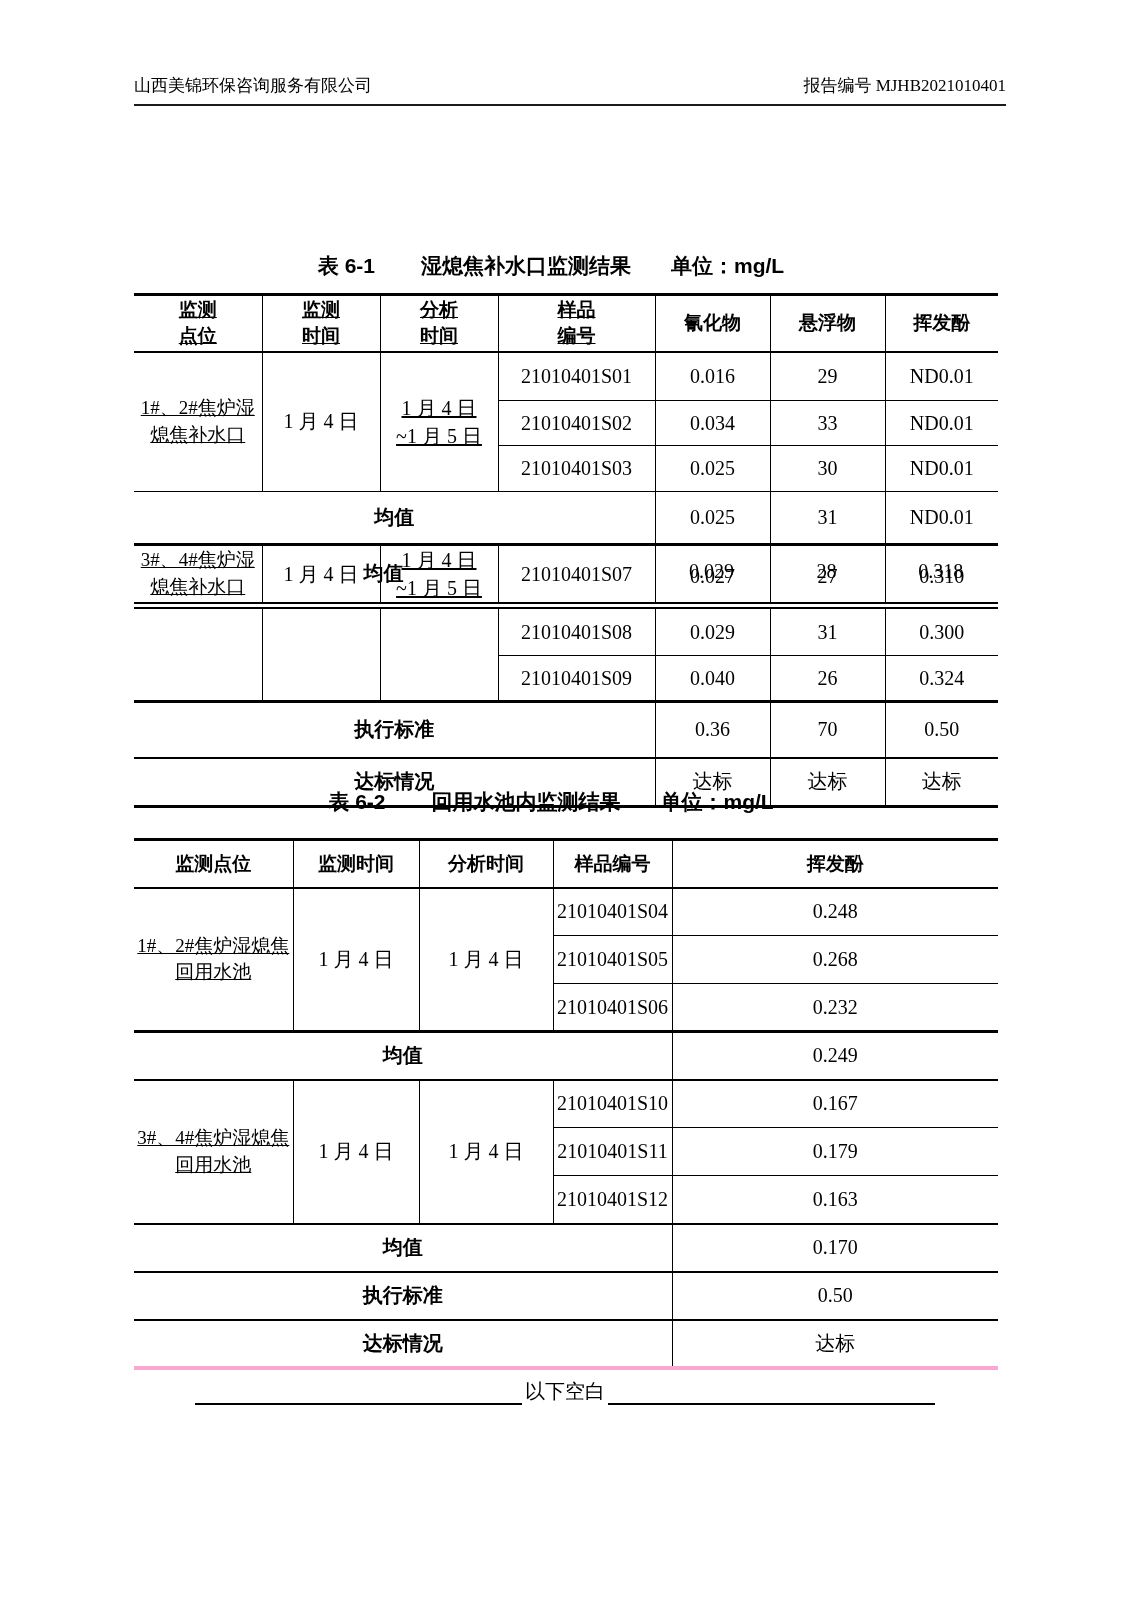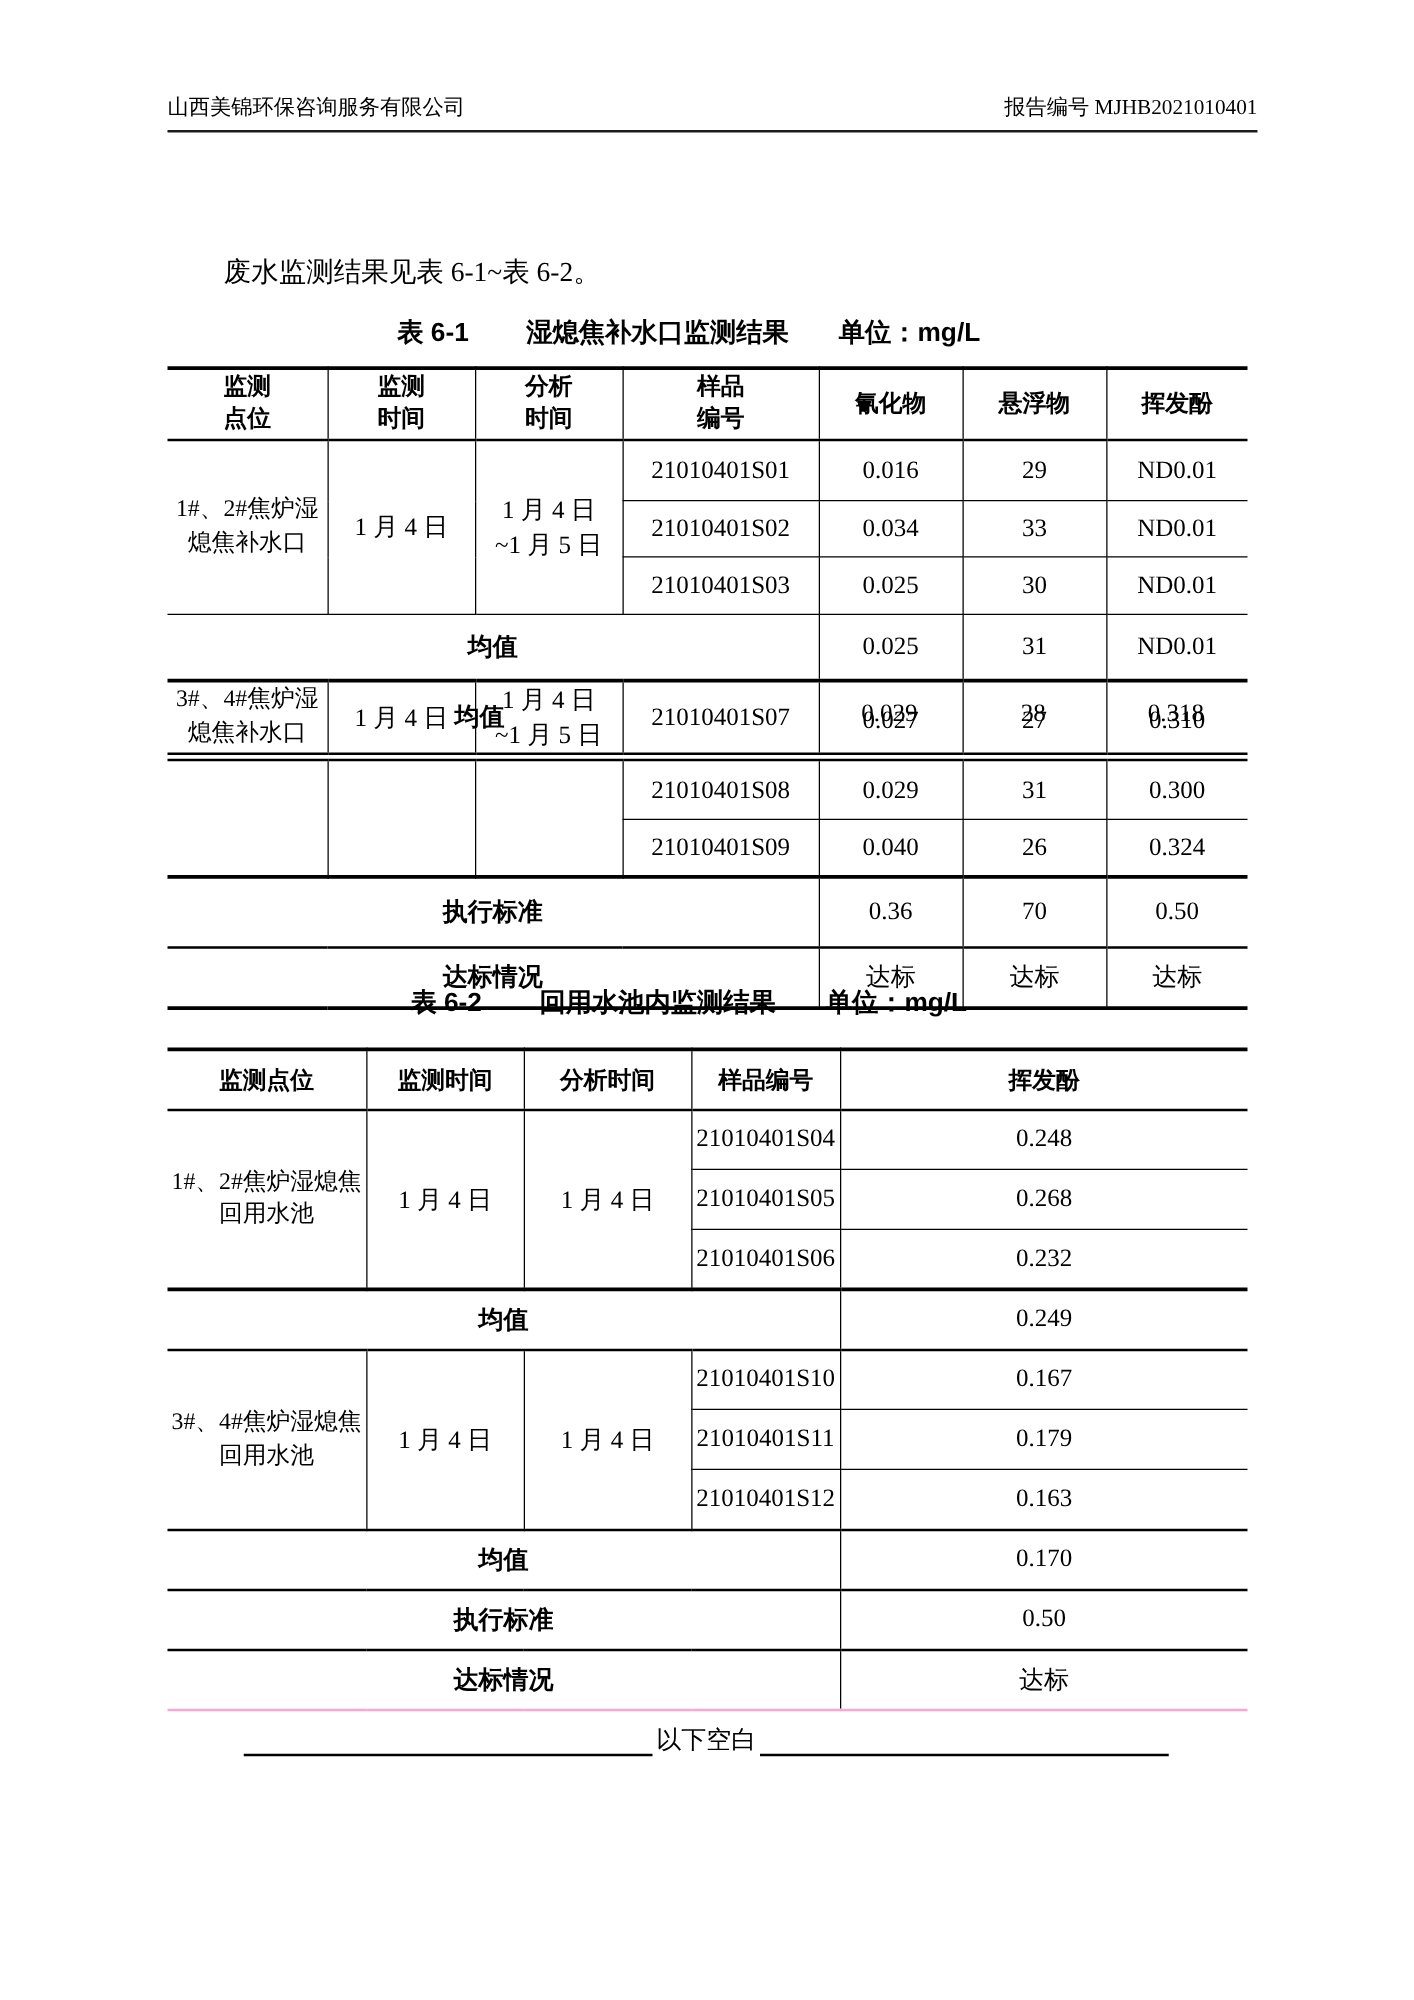--- a/index.html
+++ b/index.html
@@ -35,34 +35,34 @@
   #caption-1 { top:252px; }
   #caption-2 { top:788px;align-items:flex-end; }
 
   
   table { border-collapse:collapse; table-layout:fixed; position:absolute; left:134px; width:864px; }
   td, th { border:1px solid #000; text-align:center; vertical-align:middle; padding:0; font-weight:normal; font-size:20px; overflow:visible; }
   td:first-child, th:first-child { border-left:none; }
   td:last-child,  th:last-child  { border-right:none;margin-top:43px; }
   th { font-family:"Liberation Sans","DejaVu Sans",sans-serif; font-weight:700; font-size:19px; }
   .lbl { font-family:"Liberation Sans","DejaVu Sans",sans-serif; font-weight:700; font-size:20px; }
-  .pre { white-space:pre-line; line-height:1.4; }
+  .pre { white-space:pre-line; line-height:1.4;text-decoration:underline; }
   .site { font-size:19px; }
   .rel { position:relative; }
 
   
   #t1 { top:293px; border-top:3px solid #000; border-bottom:3px solid #000; }
   #t1 th { border-bottom:2px solid #000; }
   #t1 tr.r-overlap > td { border-top:3px solid #000; }
   #t1 tr.r-after-overlap > td { border-top:7px double #000; }
   #t1 tr.r-standard > td { border-top:3px solid #000; }
   #t1 tr.r-compliance > td { border-top:2px solid #000; }
 
   
-  #t2 { top:838px; border-top:3px solid #000; border-bottom:2px solid #f9a8d4; }
+  #t2 { top:838px; border-top:3px solid #000; border-bottom:4px solid #f9a8d4; }
   #t2 th { border-bottom:2px solid #000; }
   #t2 tr.r-mean-a > td { border-top:3px solid #000; }
   #t2 tr.r-sec2 > td { border-top:2px solid #000; }
   #t2 tr.r-mean-b > td, #t2 tr.r-standard > td, #t2 tr.r-compliance > td { border-top:2px solid #000; }
 
   
   .ghost-mean {
     position:absolute; left:-17px; top:50%; transform:translateY(-53%);
     font-family:"Liberation Sans","DejaVu Sans",sans-serif; font-weight:700; font-size:20px;
     white-space:nowrap;
@@ -89,21 +89,20 @@
 </head>
 <body>
 
 <div class="page">
 
   <div class="doc-header">
     <span>山西美锦环保咨询服务有限公司</span>
     <span>报告编号 MJHB2021010401</span>
   </div>
 
-  <p class="intro">废水监测结果见表 6-1~表 6-2。</p>
 
   <div class="caption hei" id="caption-1">
     <span class="gap1">表 6-1</span>
     <span class="gap2">湿熄焦补水口监测结果</span>
     <span>单位：mg/L</span>
   </div>
 
   <table id="t1">
     <colgroup>
       <col style="width:128px">

